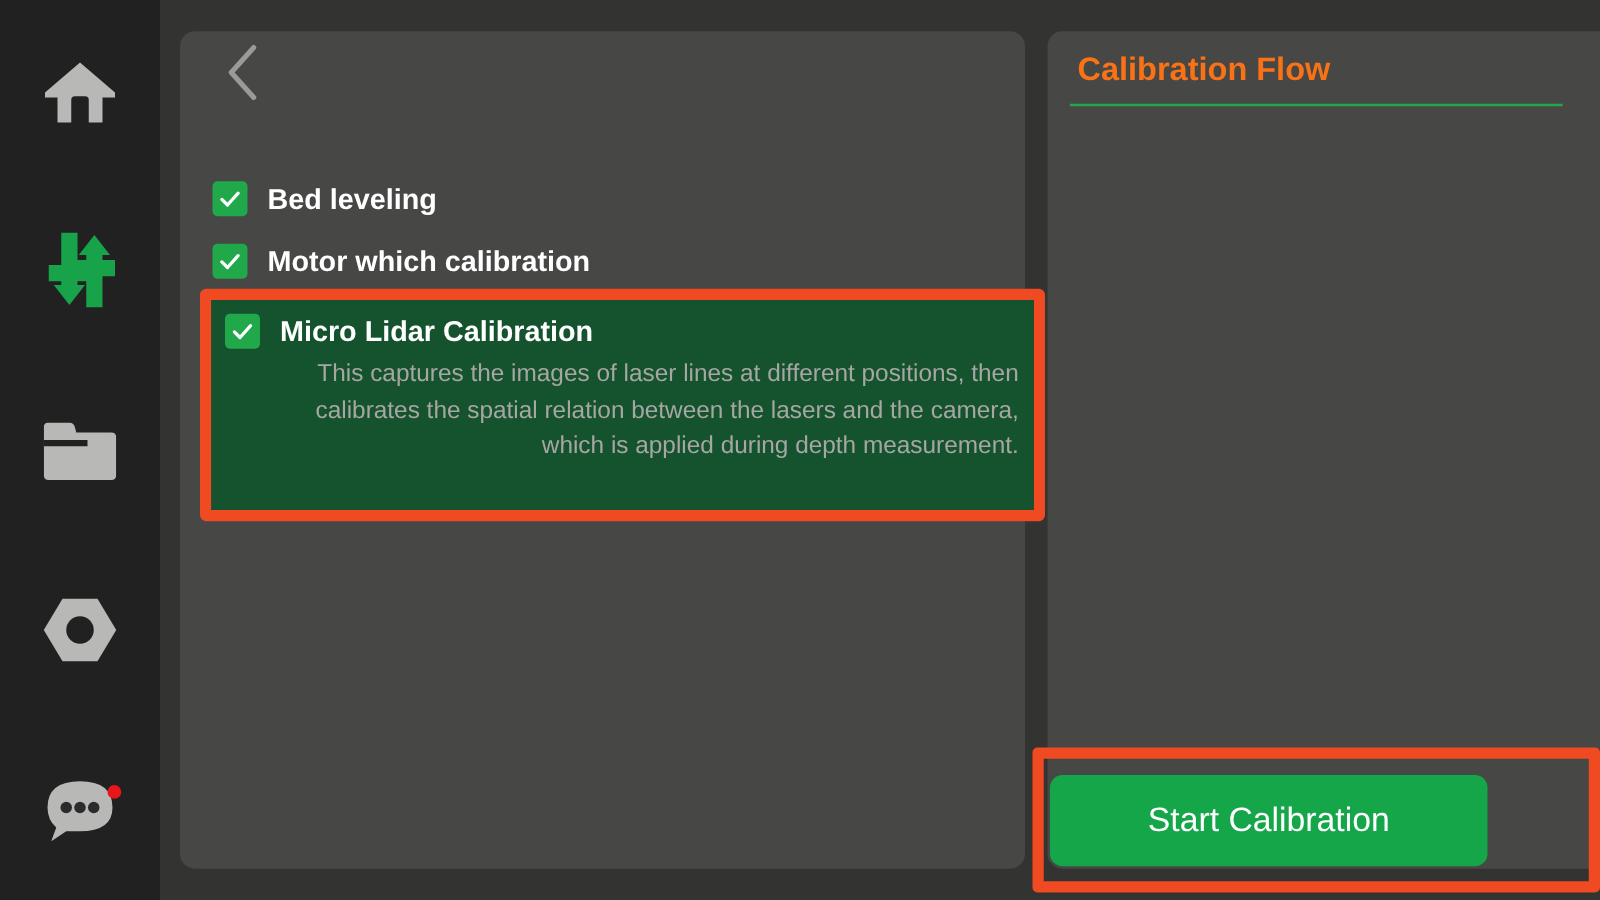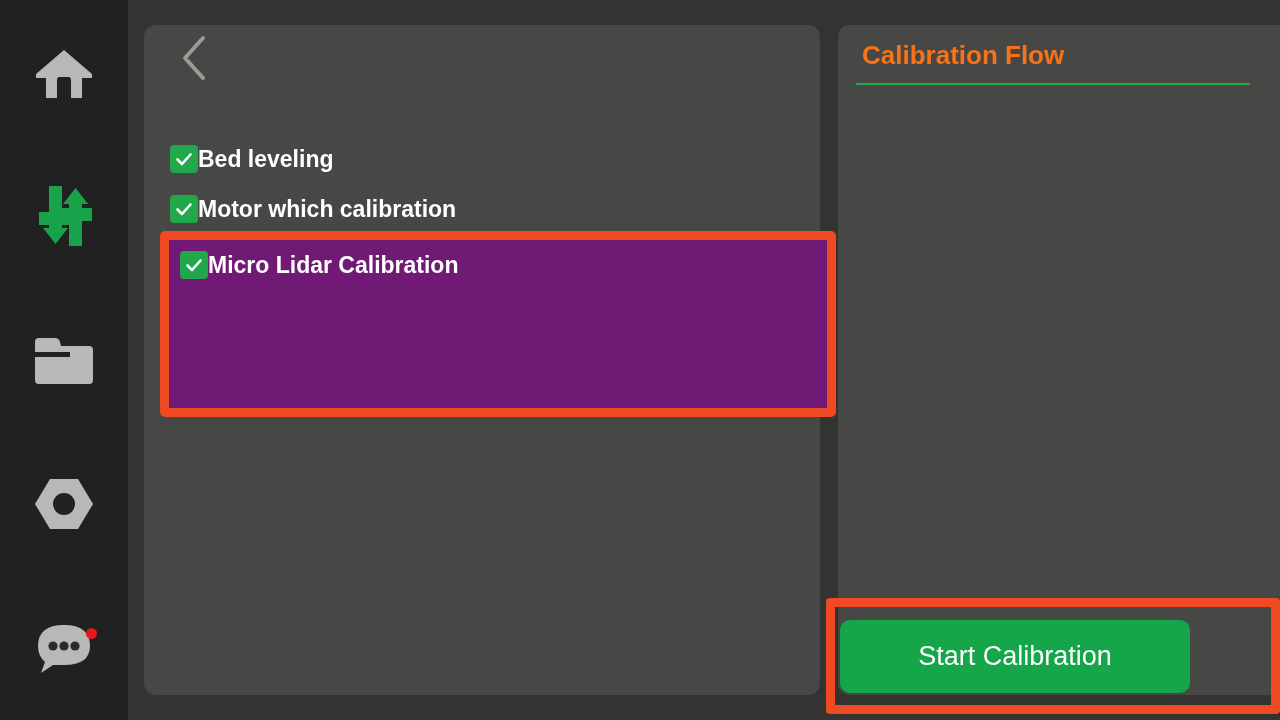--- a/index.html
+++ b/index.html
@@ -94,21 +94,21 @@
   .steps {
     position: absolute;
     left: 170px;
     top: 144px;
     width: 660px;
   }
 
   .step-row {
     display: flex;
     align-items: flex-start;
-    gap: 0;
+    gap: 16px;
   }
   .step-title {
     font-size: 23px;
     font-weight: bold;
     color: #FFFFFF;
     line-height: 30px;
     white-space: nowrap;
   }
   .step-desc {
     font-size: 19.5px;
@@ -139,21 +139,21 @@
     left: 160px;
     top: 231px;
     width: 676px;
     height: 186px;
     border: 9px solid #F04A23;
     border-radius: 5px;
   }
   .step-highlight .inner {
     position: absolute;
     inset: 0;
-    background: #701a75;
+    background: #14532d;
     padding: 10px 12px 0 11px;
     text-align: right;
   }
 
   .step-block-4 {
     position: absolute;
     left: 170px;
     top: 449px;
     width: 660px;
   }
@@ -303,20 +303,21 @@
   <div class="step-highlight">
     <div class="inner">
       <div class="step-row">
         <span class="cbx">
           <svg width="20" height="20" viewBox="0 0 20 20">
             <path d="M3.5 10.5 L8 15 L16.5 5.5" stroke="#FFFFFF" stroke-width="2.6" fill="none" stroke-linecap="round" stroke-linejoin="round"></path>
           </svg>
         </span>
         <span class="step-title">Micro Lidar Calibration</span>
       </div>
+      <div class="step-desc">This captures the images of laser lines at different positions, then calibrates the spatial relation between the lasers and the camera, which is applied during depth measurement.</div>
     </div>
   </div>
 
   <div class="step-block-4">
   </div>
 
   <div class="flow-title">Calibration Flow</div>
   <div class="flow-rule"></div>
 
   <div class="start-annot"></div>

